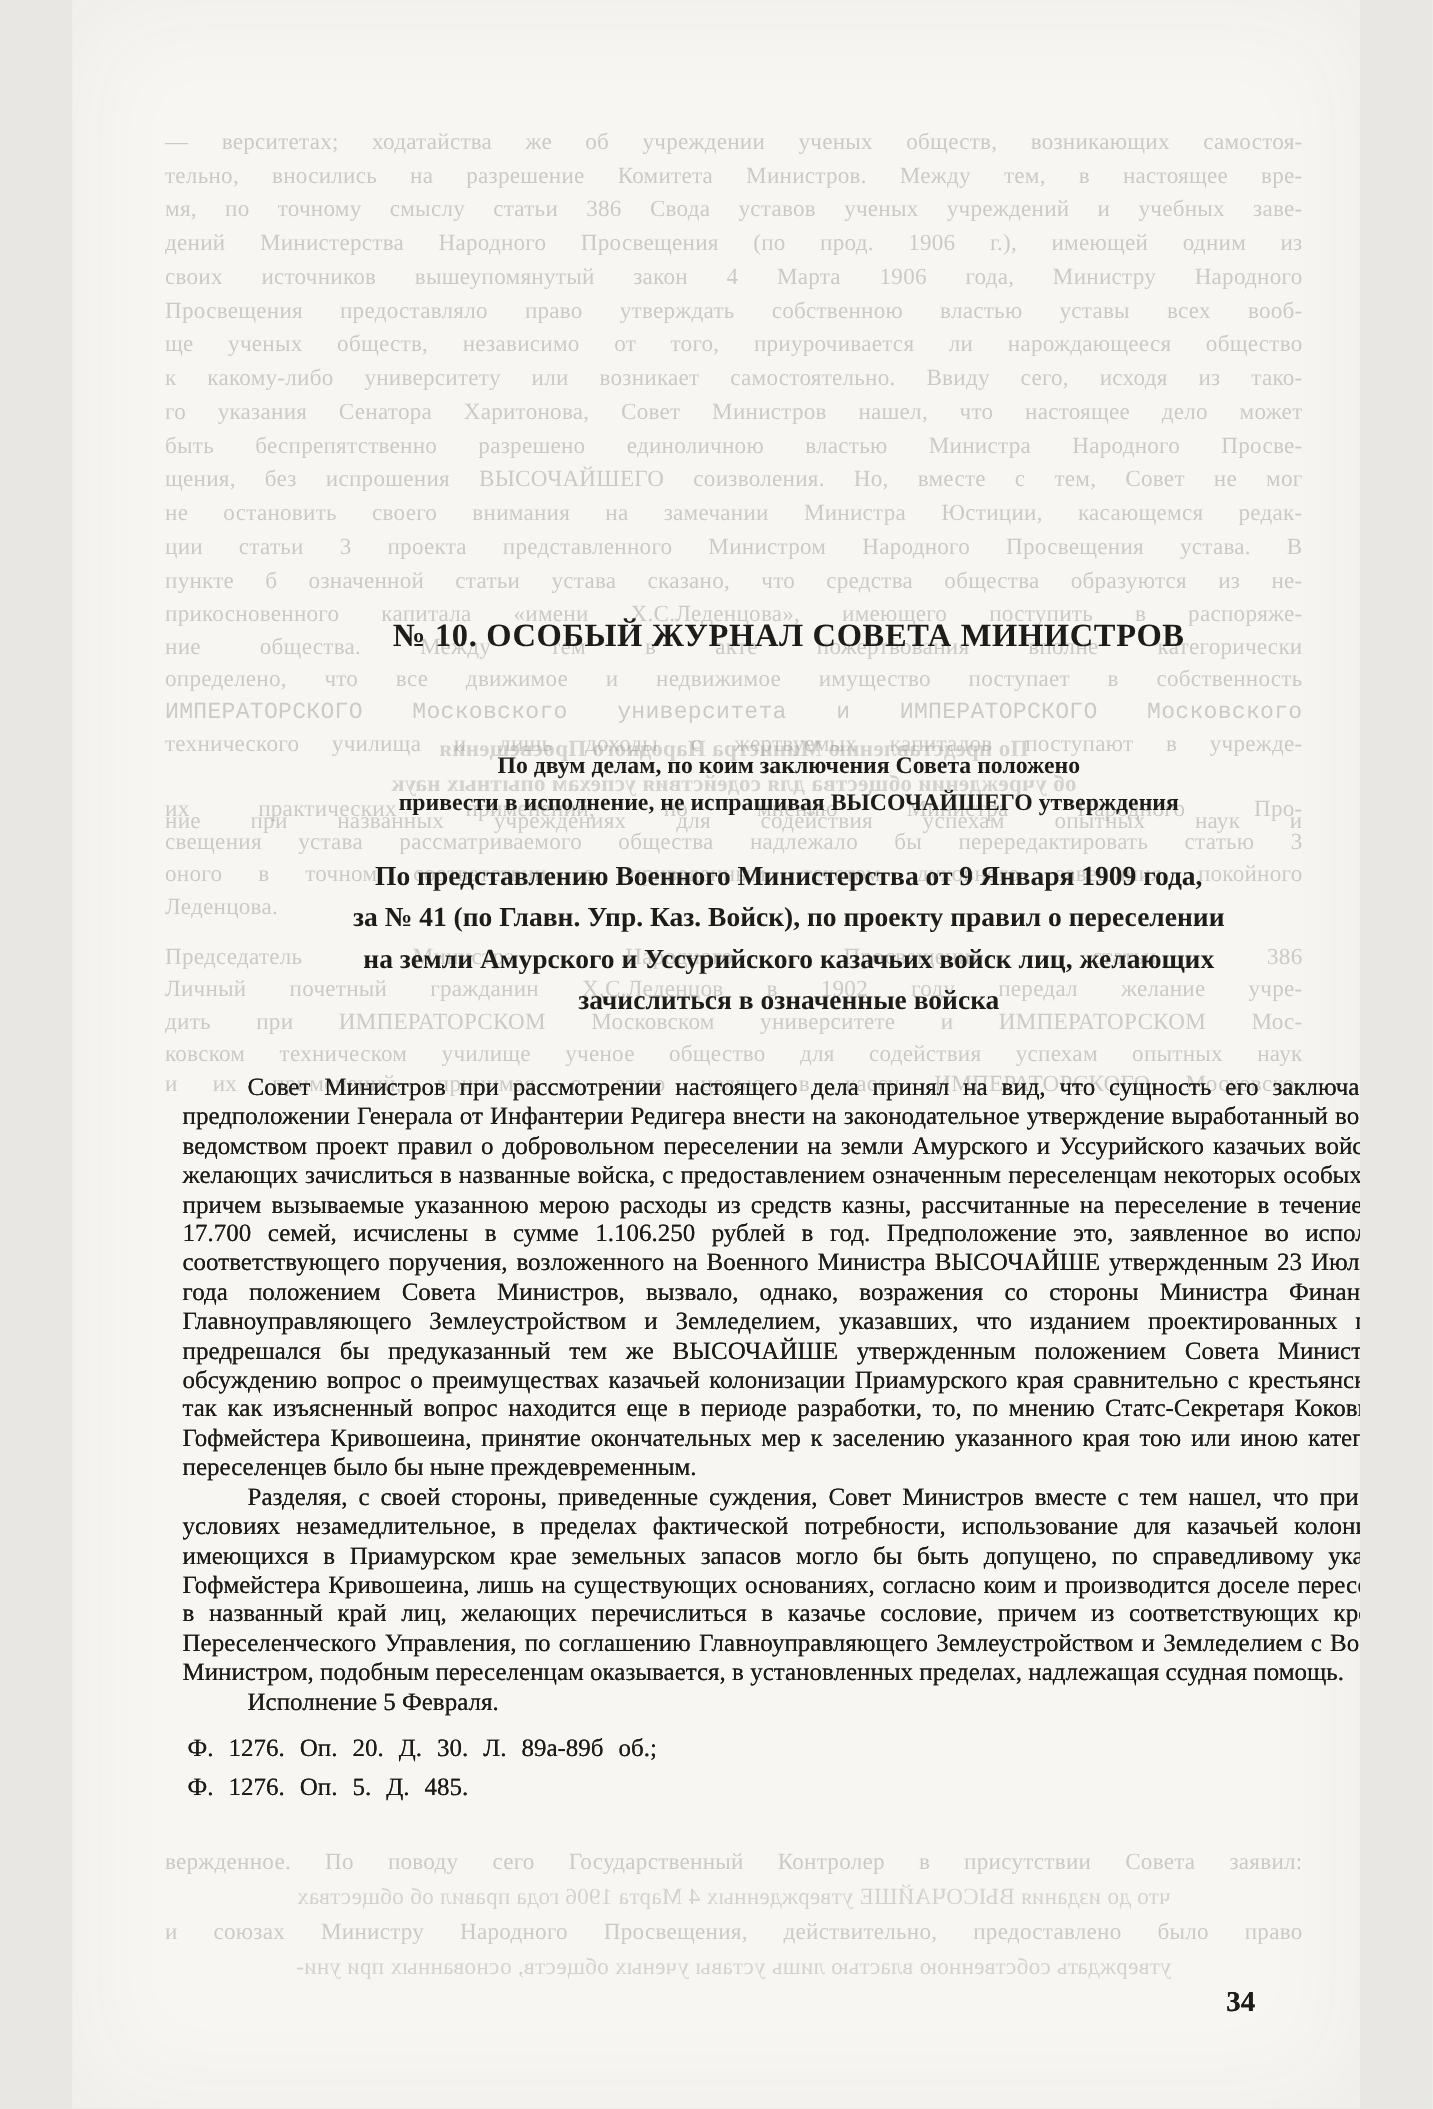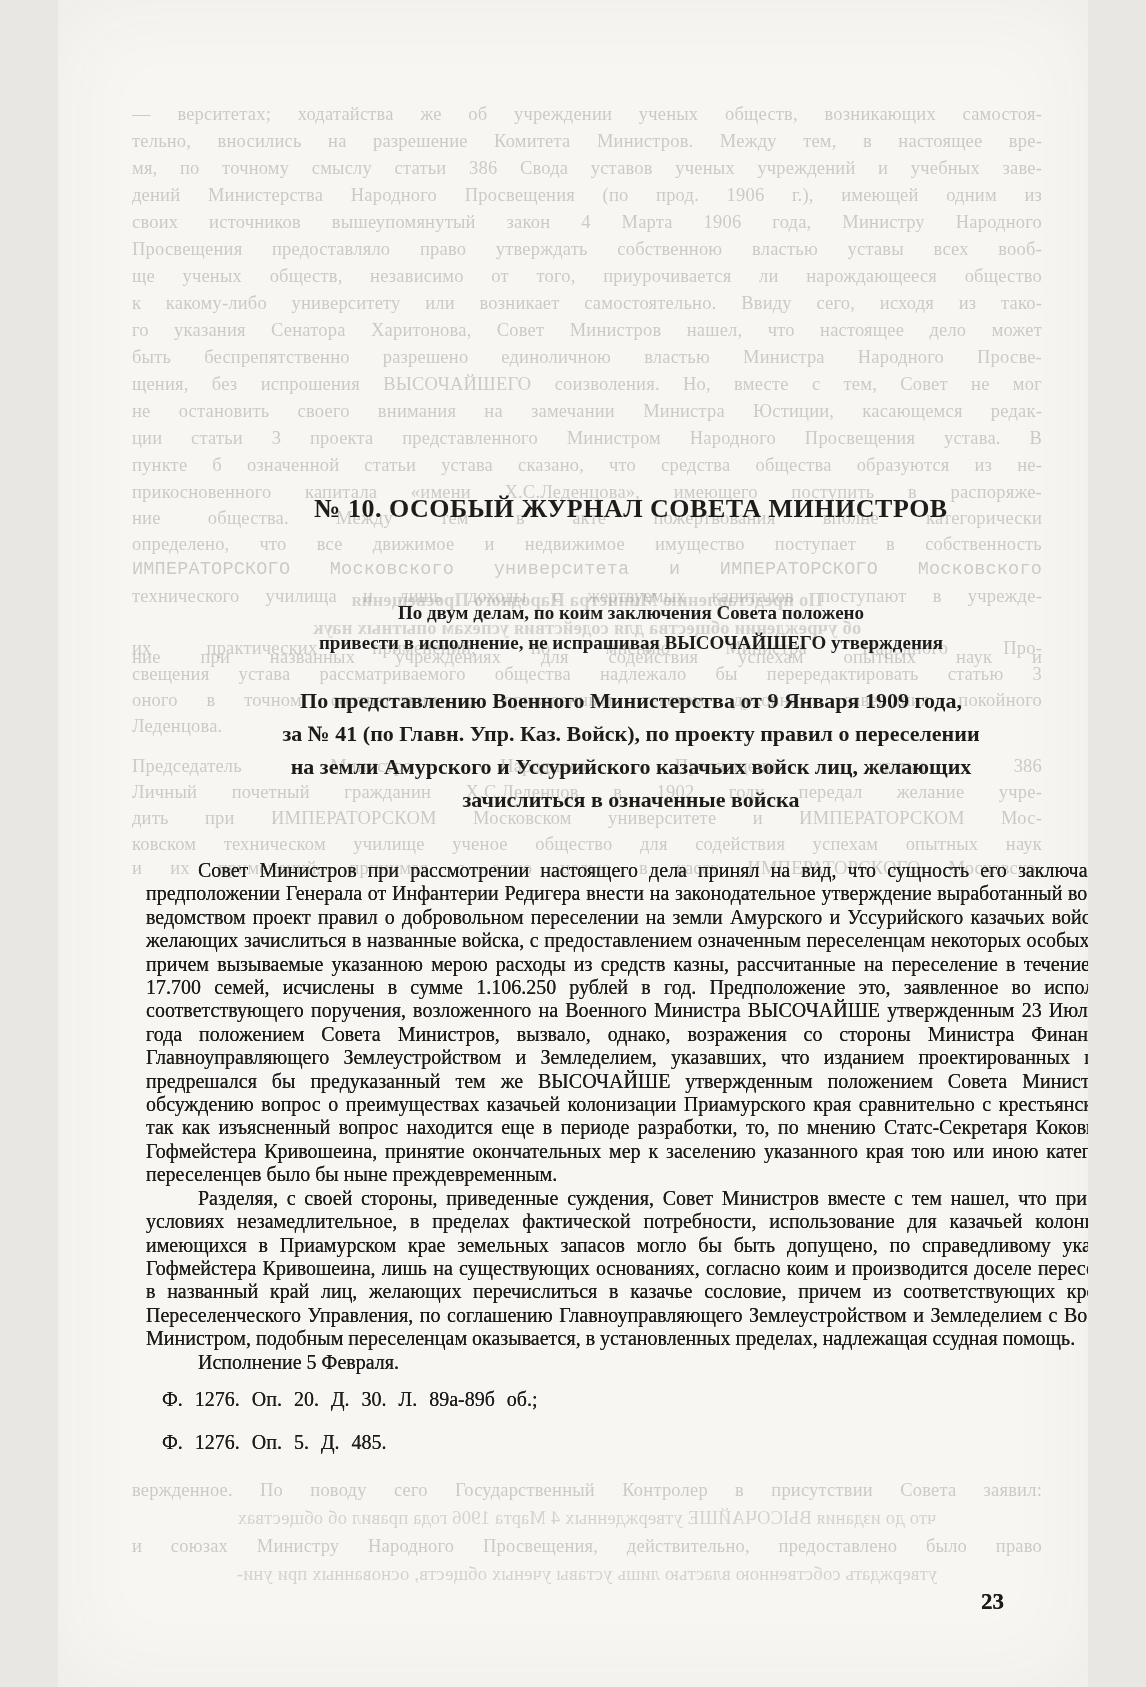--- a/index.html
+++ b/index.html
@@ -55,21 +55,21 @@
     text-align: center; font-weight: bold; font-size: 22px; line-height: 33px;
   }
   .body-block {
     position: absolute; top: 859px; left: 88px; width: 998px;
     font-size: 20px; line-height: 23.4px;
     text-align: justify; text-justify: inter-word;
     text-shadow: 0 0 0.4px currentColor;
   }
   .para { margin: 0; text-indent: 52px; }
   .signatures { margin-top: 5px; }
-  .archive { margin: 16px; text-indent: 0; text-align: left; word-spacing: 7px; line-height: 27px; }
+  .archive { margin: 4px; text-indent: 0; text-align: left; word-spacing: 7px; line-height: 27px; }
   .archive-first { margin-top: 12px; }
   .page-number {
     position: absolute; top: 1589px; right: 84px;
     font-size: 23px; font-weight: bold; text-shadow: 0 0 0.4px currentColor;
   }
 </style>
 </head>
 <body>
 
 <div class="page">
@@ -130,16 +130,16 @@
     </div>
 
     <div class="body-block">
       <p class="para">Совет Министров при рассмотрении настоящего дела принял на вид, что сущность его заключается в предположении Генерала от Инфантерии Редигера внести на законодательное утверждение выработанный военным ведомством проект правил о добровольном переселении на земли Амурского и Уссурийского казачьих войск лиц, желающих зачислиться в названные войска, с предоставлением означенным переселенцам некоторых особых льгот, причем вызываемые указанною мерою расходы из средств казны, рассчитанные на переселение в течение 8 лет 17.700 семей, исчислены в сумме 1.106.250 рублей в год. Предположение это, заявленное во исполнение соответствующего поручения, возложенного на Военного Министра ВЫСОЧАЙШЕ утвержденным 23 Июля 1908 года положением Совета Министров, вызвало, однако, возражения со стороны Министра Финансов и Главноуправляющего Землеустройством и Земледелием, указавших, что изданием проектированных правил предрешался бы предуказанный тем же ВЫСОЧАЙШЕ утвержденным положением Совета Министров к обсуждению вопрос о преимуществах казачьей колонизации Приамурского края сравнительно с крестьянскою. А так как изъясненный вопрос находится еще в периоде разработки, то, по мнению Статс-Секретаря Коковцова и Гофмейстера Кривошеина, принятие окончательных мер к заселению указанного края тою или иною категориею переселенцев было бы ныне преждевременным.</p>
       <p class="para">Разделяя, с своей стороны, приведенные суждения, Совет Министров вместе с тем нашел, что при таких условиях незамедлительное, в пределах фактической потребности, использование для казачьей колонизации имеющихся в Приамурском крае земельных запасов могло бы быть допущено, по справедливому указанию Гофмейстера Кривошеина, лишь на существующих основаниях, согласно коим и производится доселе переселение в названный край лиц, желающих перечислиться в казачье сословие, причем из соответствующих кредитов Переселенческого Управления, по соглашению Главноуправляющего Землеустройством и Земледелием с Военным Министром, подобным переселенцам оказывается, в установленных пределах, надлежащая ссудная помощь.</p>
       <p class="para">Исполнение 5 Февраля.</p>
       <p class="archive archive-first">Ф. 1276. Оп. 20. Д. 30. Л. 89а-89б об.;</p>
       <p class="archive">Ф. 1276. Оп. 5. Д. 485.</p>
     </div>
 
-    <div class="page-number">23</div>
+    <div class="page-number">34</div>
 
   </div>
 </div>
 
 </body></html>

